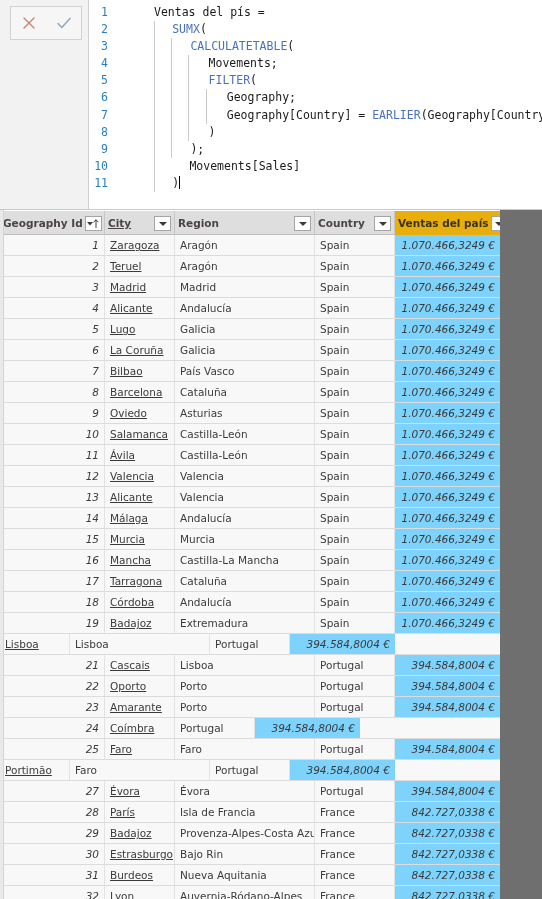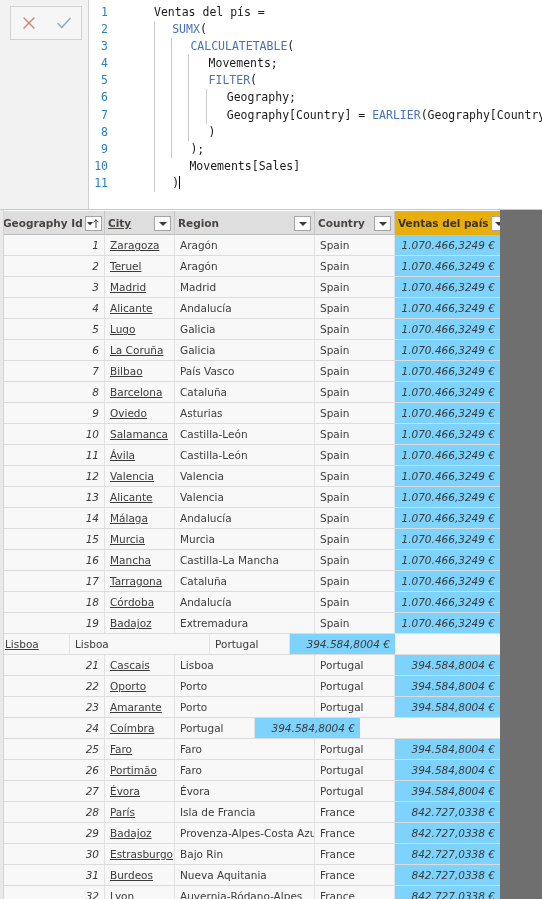--- a/index.html
+++ b/index.html
@@ -425,21 +425,20 @@
         <div class="dcell c4 measure">394.584,8004 €</div>
       </div>
       <div class="drow">
         <div class="dcell c0 num">25</div>
         <div class="dcell c1">Faro</div>
         <div class="dcell c2">Faro</div>
         <div class="dcell c3">Portugal</div>
         <div class="dcell c4 measure">394.584,8004 €</div>
       </div>
       <div class="drow">
-        <div class="dcell c0 num">26</div>
         <div class="dcell c1">Portimão</div>
         <div class="dcell c2">Faro</div>
         <div class="dcell c3">Portugal</div>
         <div class="dcell c4 measure">394.584,8004 €</div>
       </div>
       <div class="drow">
         <div class="dcell c0 num">27</div>
         <div class="dcell c1">Évora</div>
         <div class="dcell c2">Évora</div>
         <div class="dcell c3">Portugal</div>

